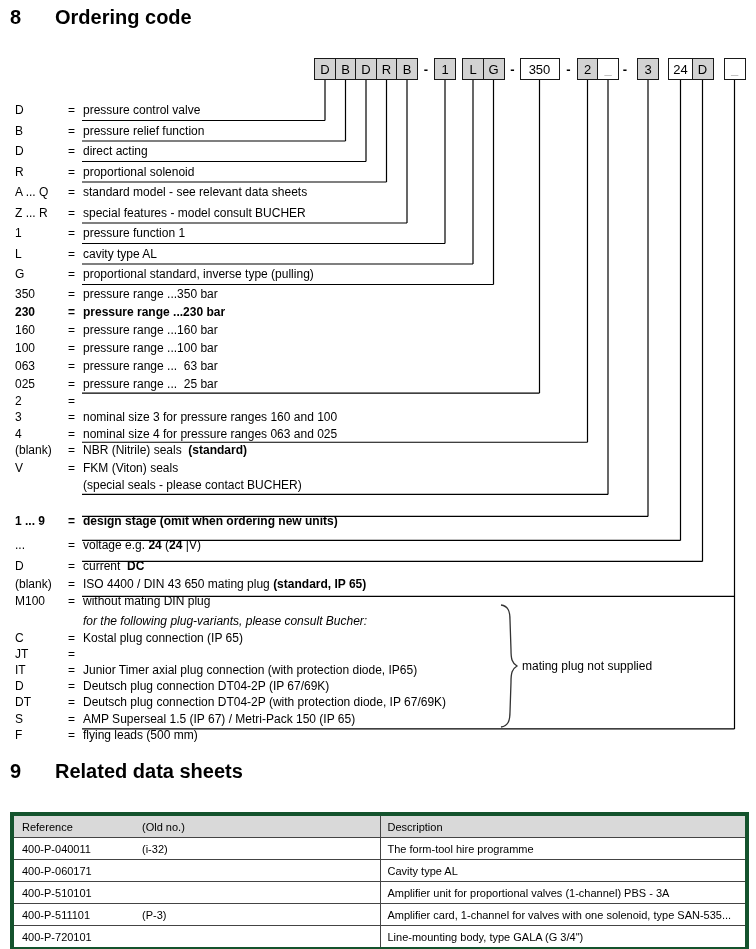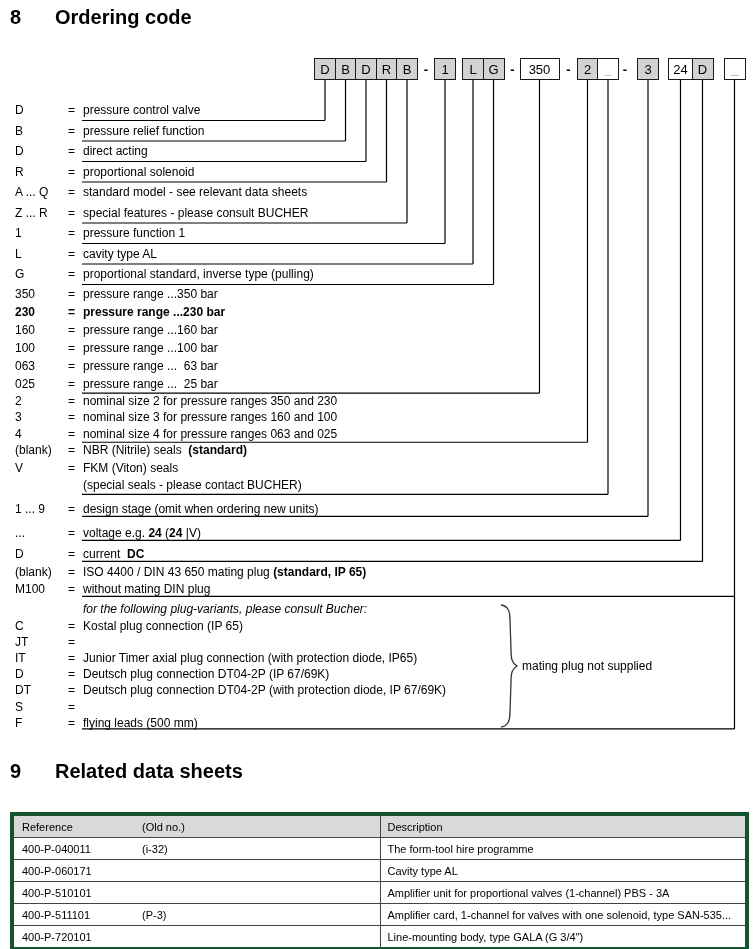--- a/index.html
+++ b/index.html
@@ -81,48 +81,48 @@
         <span class="cell muted" id="cell-11-0" style="width: 22px;">_</span>
       </div>
     </div>
 
   <div id="code-list">
       <div class="crow" id="row-d1" style="height: 20.5px; line-height: 20.5px;"><span class="code">D</span><span class="eq">=</span><span class="desc"><span class="">pressure control valve</span></span></div>
       <div class="crow" id="row-b1" style="height: 20.5px; line-height: 20.5px;"><span class="code">B</span><span class="eq">=</span><span class="desc"><span class="">pressure relief function</span></span></div>
       <div class="crow" id="row-d2" style="height: 20.5px; line-height: 20.5px;"><span class="code">D</span><span class="eq">=</span><span class="desc"><span class="">direct acting</span></span></div>
       <div class="crow" id="row-r" style="height: 20.5px; line-height: 20.5px;"><span class="code">R</span><span class="eq">=</span><span class="desc"><span class="">proportional solenoid</span></span></div>
       <div class="crow" id="row-aq" style="height: 20.5px; line-height: 20.5px;"><span class="code">A ... Q</span><span class="eq">=</span><span class="desc"><span class="">standard model - see relevant data sheets</span></span></div>
-      <div class="crow" id="row-zr" style="height: 20.5px; line-height: 20.5px;"><span class="code">Z ... R</span><span class="eq">=</span><span class="desc"><span class="">special features - please consult BUCHER</span></span></div>
+      <div class="crow" id="row-zr" style="height: 20.5px; line-height: 20.5px;"><span class="code">Z ... R</span><span class="eq">=</span><span class="desc"><span class="">special features - model consult BUCHER</span></span></div>
       <div class="crow" id="row-n1" style="height: 20.5px; line-height: 20.5px;"><span class="code">1</span><span class="eq">=</span><span class="desc"><span class="">pressure function 1</span></span></div>
       <div class="crow" id="row-l" style="height: 20.5px; line-height: 20.5px;"><span class="code">L</span><span class="eq">=</span><span class="desc"><span class="">cavity type AL</span></span></div>
       <div class="crow" id="row-g" style="height: 20.5px; line-height: 20.5px;"><span class="code">G</span><span class="eq">=</span><span class="desc"><span class="">proportional standard, inverse type (pulling)</span></span></div>
       <div class="crow" id="row-p350" style="height: 18.1px; line-height: 18.1px;"><span class="code">350</span><span class="eq">=</span><span class="desc"><span class="">pressure range ...350 bar</span></span></div>
       <div class="crow" id="row-p230" style="height: 18.1px; line-height: 18.1px; font-weight: bold;"><span class="code">230</span><span class="eq">=</span><span class="desc"><span class="">pressure range ...230 bar</span></span></div>
       <div class="crow" id="row-p160" style="height: 18.1px; line-height: 18.1px;"><span class="code">160</span><span class="eq">=</span><span class="desc"><span class="">pressure range ...160 bar</span></span></div>
       <div class="crow" id="row-p100" style="height: 18.1px; line-height: 18.1px;"><span class="code">100</span><span class="eq">=</span><span class="desc"><span class="">pressure range ...100 bar</span></span></div>
       <div class="crow" id="row-p063" style="height: 18.1px; line-height: 18.1px;"><span class="code">063</span><span class="eq">=</span><span class="desc"><span class="">pressure range ...  63 bar</span></span></div>
       <div class="crow" id="row-p025" style="height: 18.1px; line-height: 18.1px;"><span class="code">025</span><span class="eq">=</span><span class="desc"><span class="">pressure range ...  25 bar</span></span></div>
-      <div class="crow" id="row-s2" style="height: 16.4px; line-height: 16.4px;"><span class="code">2</span><span class="eq">=</span><span class="desc"><span class="">nominal size 2 for pressure ranges 350 and 230</span></span></div>
+      <div class="crow" id="row-s2" style="height: 16.4px; line-height: 16.4px;"><span class="code">2</span><span class="eq">=</span></div>
       <div class="crow" id="row-s3" style="height: 16.4px; line-height: 16.4px;"><span class="code">3</span><span class="eq">=</span><span class="desc"><span class="">nominal size 3 for pressure ranges 160 and 100</span></span></div>
       <div class="crow" id="row-s4" style="height: 16.4px; line-height: 16.4px;"><span class="code">4</span><span class="eq">=</span><span class="desc"><span class="">nominal size 4 for pressure ranges 063 and 025</span></span></div>
       <div class="crow" id="row-nbr" style="height: 17.4px; line-height: 17.4px;"><span class="code">(blank)</span><span class="eq">=</span><span class="desc"><span class="">NBR (Nitrile) seals  </span><span class="b ">(standard)</span></span></div>
       <div class="crow" id="row-fkm" style="height: 17.4px; line-height: 17.4px;"><span class="code">V</span><span class="eq">=</span><span class="desc"><span class="">FKM (Viton) seals</span></span></div>
       <div class="crow" id="row-seal3" style="height: 17.4px; line-height: 17.4px;"><span class="desc"><span class="">(special seals - please contact BUCHER)</span></span></div>
-      <div class="crow" id="row-ds" style="height: 17px; line-height: 17px; margin-top: 7px;"><span class="code">1 ... 9</span><span class="eq">=</span><span class="desc"><span class="">design stage (omit when ordering new units)</span></span></div>
+      <div class="crow" id="row-ds" style="height: 17px; line-height: 17px; margin-top: 19px; font-weight: bold;"><span class="code">1 ... 9</span><span class="eq">=</span><span class="desc"><span class="">design stage (omit when ordering new units)</span></span></div>
       <div class="crow" id="row-volt" style="height: 17px; line-height: 17px; margin-top: 7px;"><span class="code">...</span><span class="eq">=</span><span class="desc"><span class="">voltage e.g. </span><span class="b ">24</span><span class=""> (</span><span class="b ">24</span><span class=""> |V)</span></span></div>
       <div class="crow" id="row-dc" style="height: 17px; line-height: 17px; margin-top: 4px;"><span class="code">D</span><span class="eq">=</span><span class="desc"><span class="">current  </span><span class="b ">DC</span></span></div>
       <div class="crow" id="row-iso" style="height: 17px; line-height: 17px; margin-top: 1px;"><span class="code">(blank)</span><span class="eq">=</span><span class="desc"><span class="">ISO 4400 / DIN 43 650 mating plug </span><span class="b ">(standard, IP 65)</span></span></div>
       <div class="crow" id="row-m100" style="height: 17px; line-height: 17px;"><span class="code">M100</span><span class="eq">=</span><span class="desc"><span class="">without mating DIN plug</span></span></div>
       <div class="crow" id="row-note" style="height: 16.2px; line-height: 16.2px; margin-top: 3px;"><span class="desc"><span class="i">for the following plug-variants, please consult Bucher:</span></span></div>
       <div class="crow" id="row-c" style="height: 16.2px; line-height: 16.2px;"><span class="code">C</span><span class="eq">=</span><span class="desc"><span class="">Kostal plug connection (IP 65)</span></span></div>
       <div class="crow" id="row-jt" style="height: 16.2px; line-height: 16.2px;"><span class="code">JT</span><span class="eq">=</span></div>
       <div class="crow" id="row-it" style="height: 16.2px; line-height: 16.2px;"><span class="code">IT</span><span class="eq">=</span><span class="desc"><span class="">Junior Timer axial plug connection (with protection diode, IP65)</span></span></div>
       <div class="crow" id="row-dpl" style="height: 16.2px; line-height: 16.2px;"><span class="code">D</span><span class="eq">=</span><span class="desc"><span class="">Deutsch plug connection DT04-2P (IP 67/69K)</span></span></div>
       <div class="crow" id="row-dt" style="height: 16.2px; line-height: 16.2px;"><span class="code">DT</span><span class="eq">=</span><span class="desc"><span class="">Deutsch plug connection DT04-2P (with protection diode, IP 67/69K)</span></span></div>
-      <div class="crow" id="row-s" style="height: 16.2px; line-height: 16.2px;"><span class="code">S</span><span class="eq">=</span></div>
+      <div class="crow" id="row-s" style="height: 16.2px; line-height: 16.2px;"><span class="code">S</span><span class="eq">=</span><span class="desc"><span class="">AMP Superseal 1.5 (IP 67) / Metri-Pack 150 (IP 65)</span></span></div>
       <div class="crow" id="row-f" style="height: 16.2px; line-height: 16.2px;"><span class="code">F</span><span class="eq">=</span><span class="desc"><span class="">flying leads (500 mm)</span></span></div>
     </div>
 
   <svg id="overlay" width="756" height="949" viewBox="0 0 756 949">
     <path id="brace" d="M 501 605 C 508 606 510 611 510 620 L 511 650 C 511 659 512 663 517 666 C 512 669 511 673 511 682 L 510 712 C 510 721 508 726 501 727" fill="none" stroke="#333" stroke-width="1.3"></path>
   <line x1="82" y1="120.5" x2="325" y2="120.5" stroke="#000000" stroke-width="1.2"></line>
       <line x1="325" y1="80" x2="325" y2="120.5" stroke="#000000" stroke-width="1.2"></line>
       <line x1="82" y1="141" x2="345.5" y2="141" stroke="#000000" stroke-width="1.2"></line>
       <line x1="345.5" y1="80" x2="345.5" y2="141" stroke="#000000" stroke-width="1.2"></line>
       <line x1="82" y1="161.5" x2="366" y2="161.5" stroke="#000000" stroke-width="1.2"></line>

